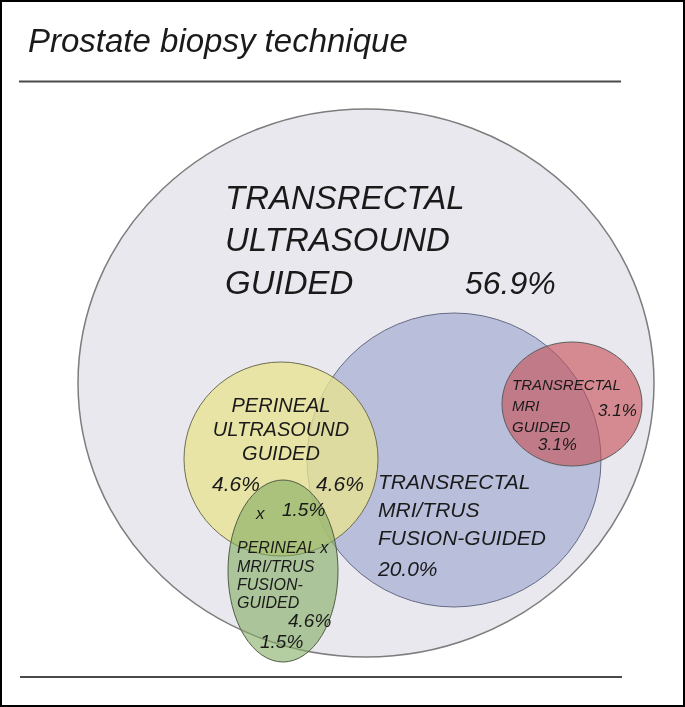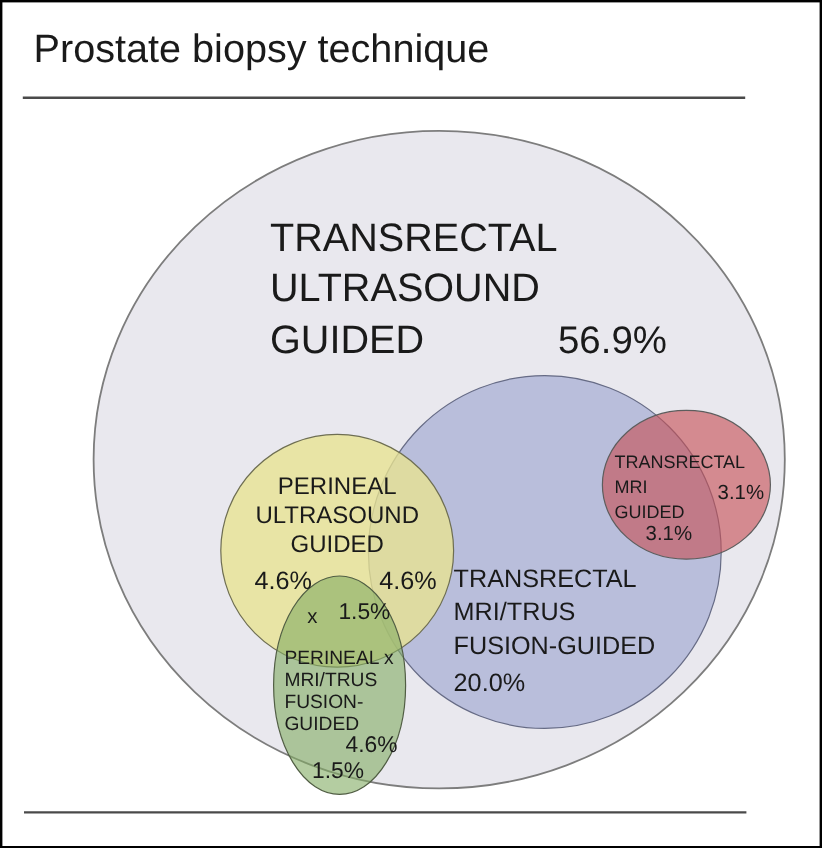--- a/index.html
+++ b/index.html
@@ -9,20 +9,21 @@
     width: 685px;
     height: 707px;
     overflow: hidden;
     font-family: "Liberation Sans", sans-serif;
   }
   .fig-wrap {
     position: relative;
     width: 681px;
     height: 707px;
     background: #ffffff;
+    font-style: italic;
   }
   svg text {
     fill: #1a1a1a;
     font-family: "Liberation Sans", sans-serif;
   }
   .t-title   { font-size: 33px; }
   .t-big     { font-size: 33px; }
   .t-big-pct { font-size: 32px; }
   .t-blue    { font-size: 21px; }
   .t-yellow  { font-size: 20px; text-anchor: middle; }

